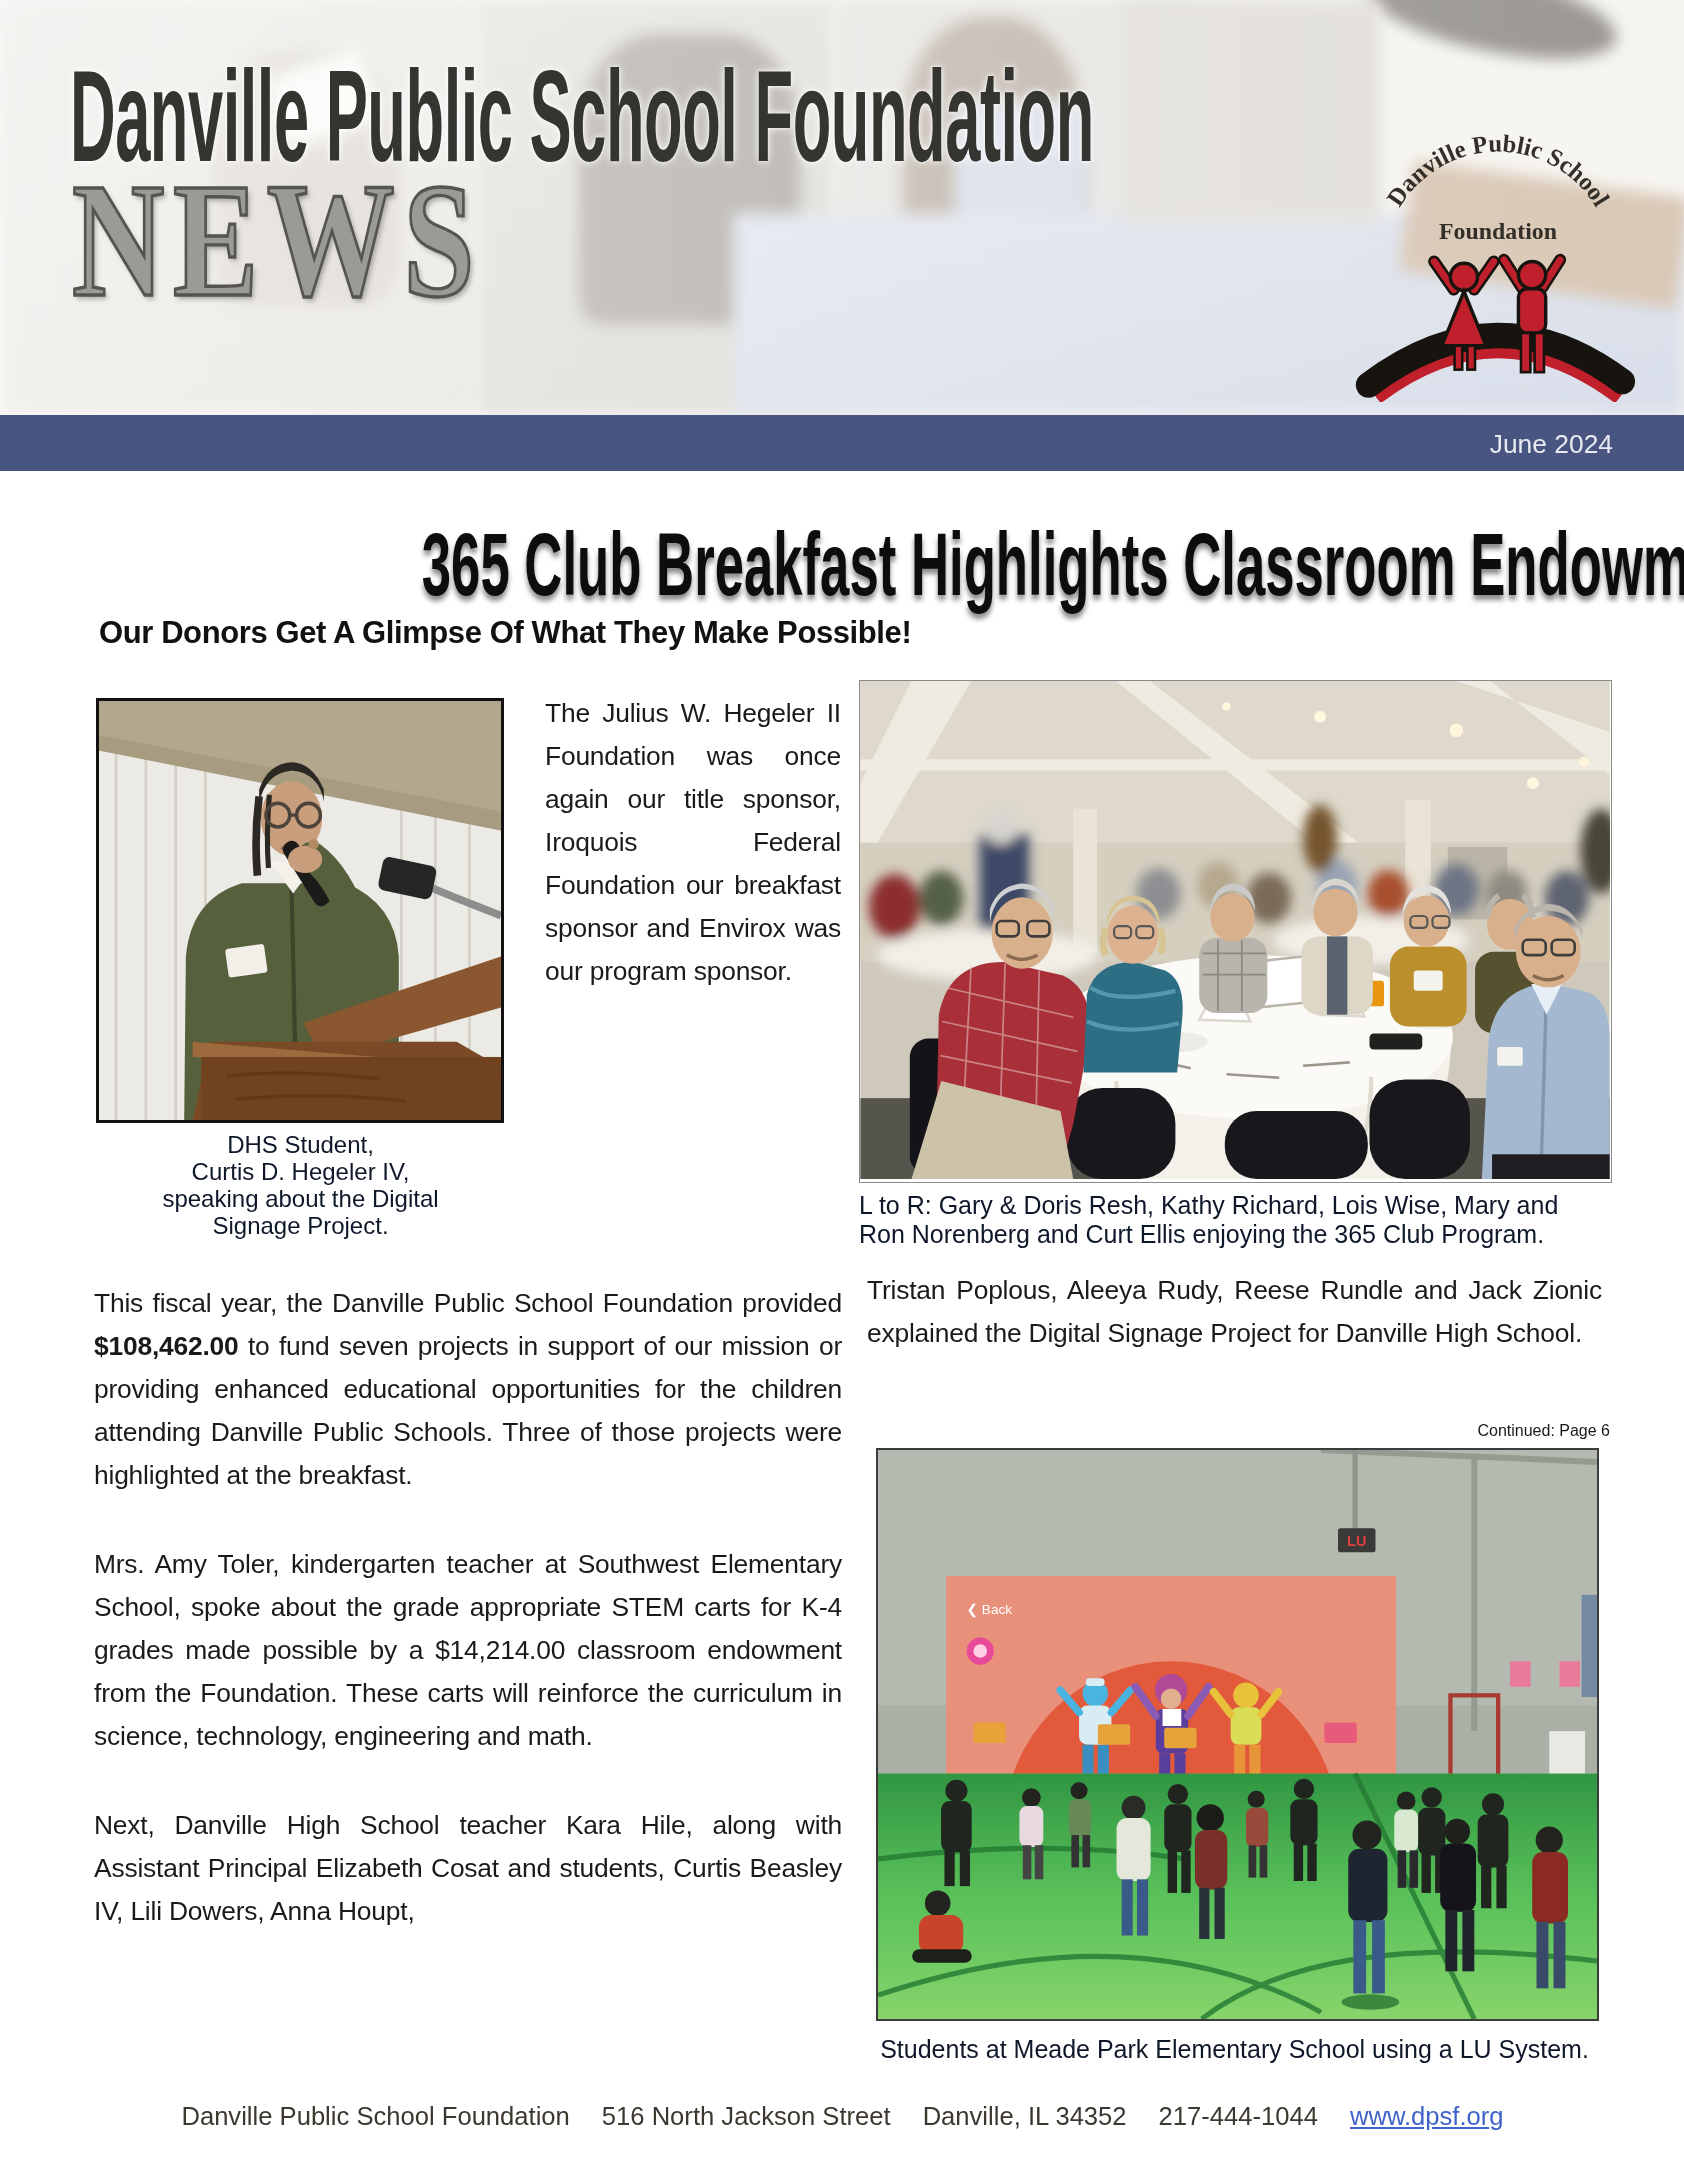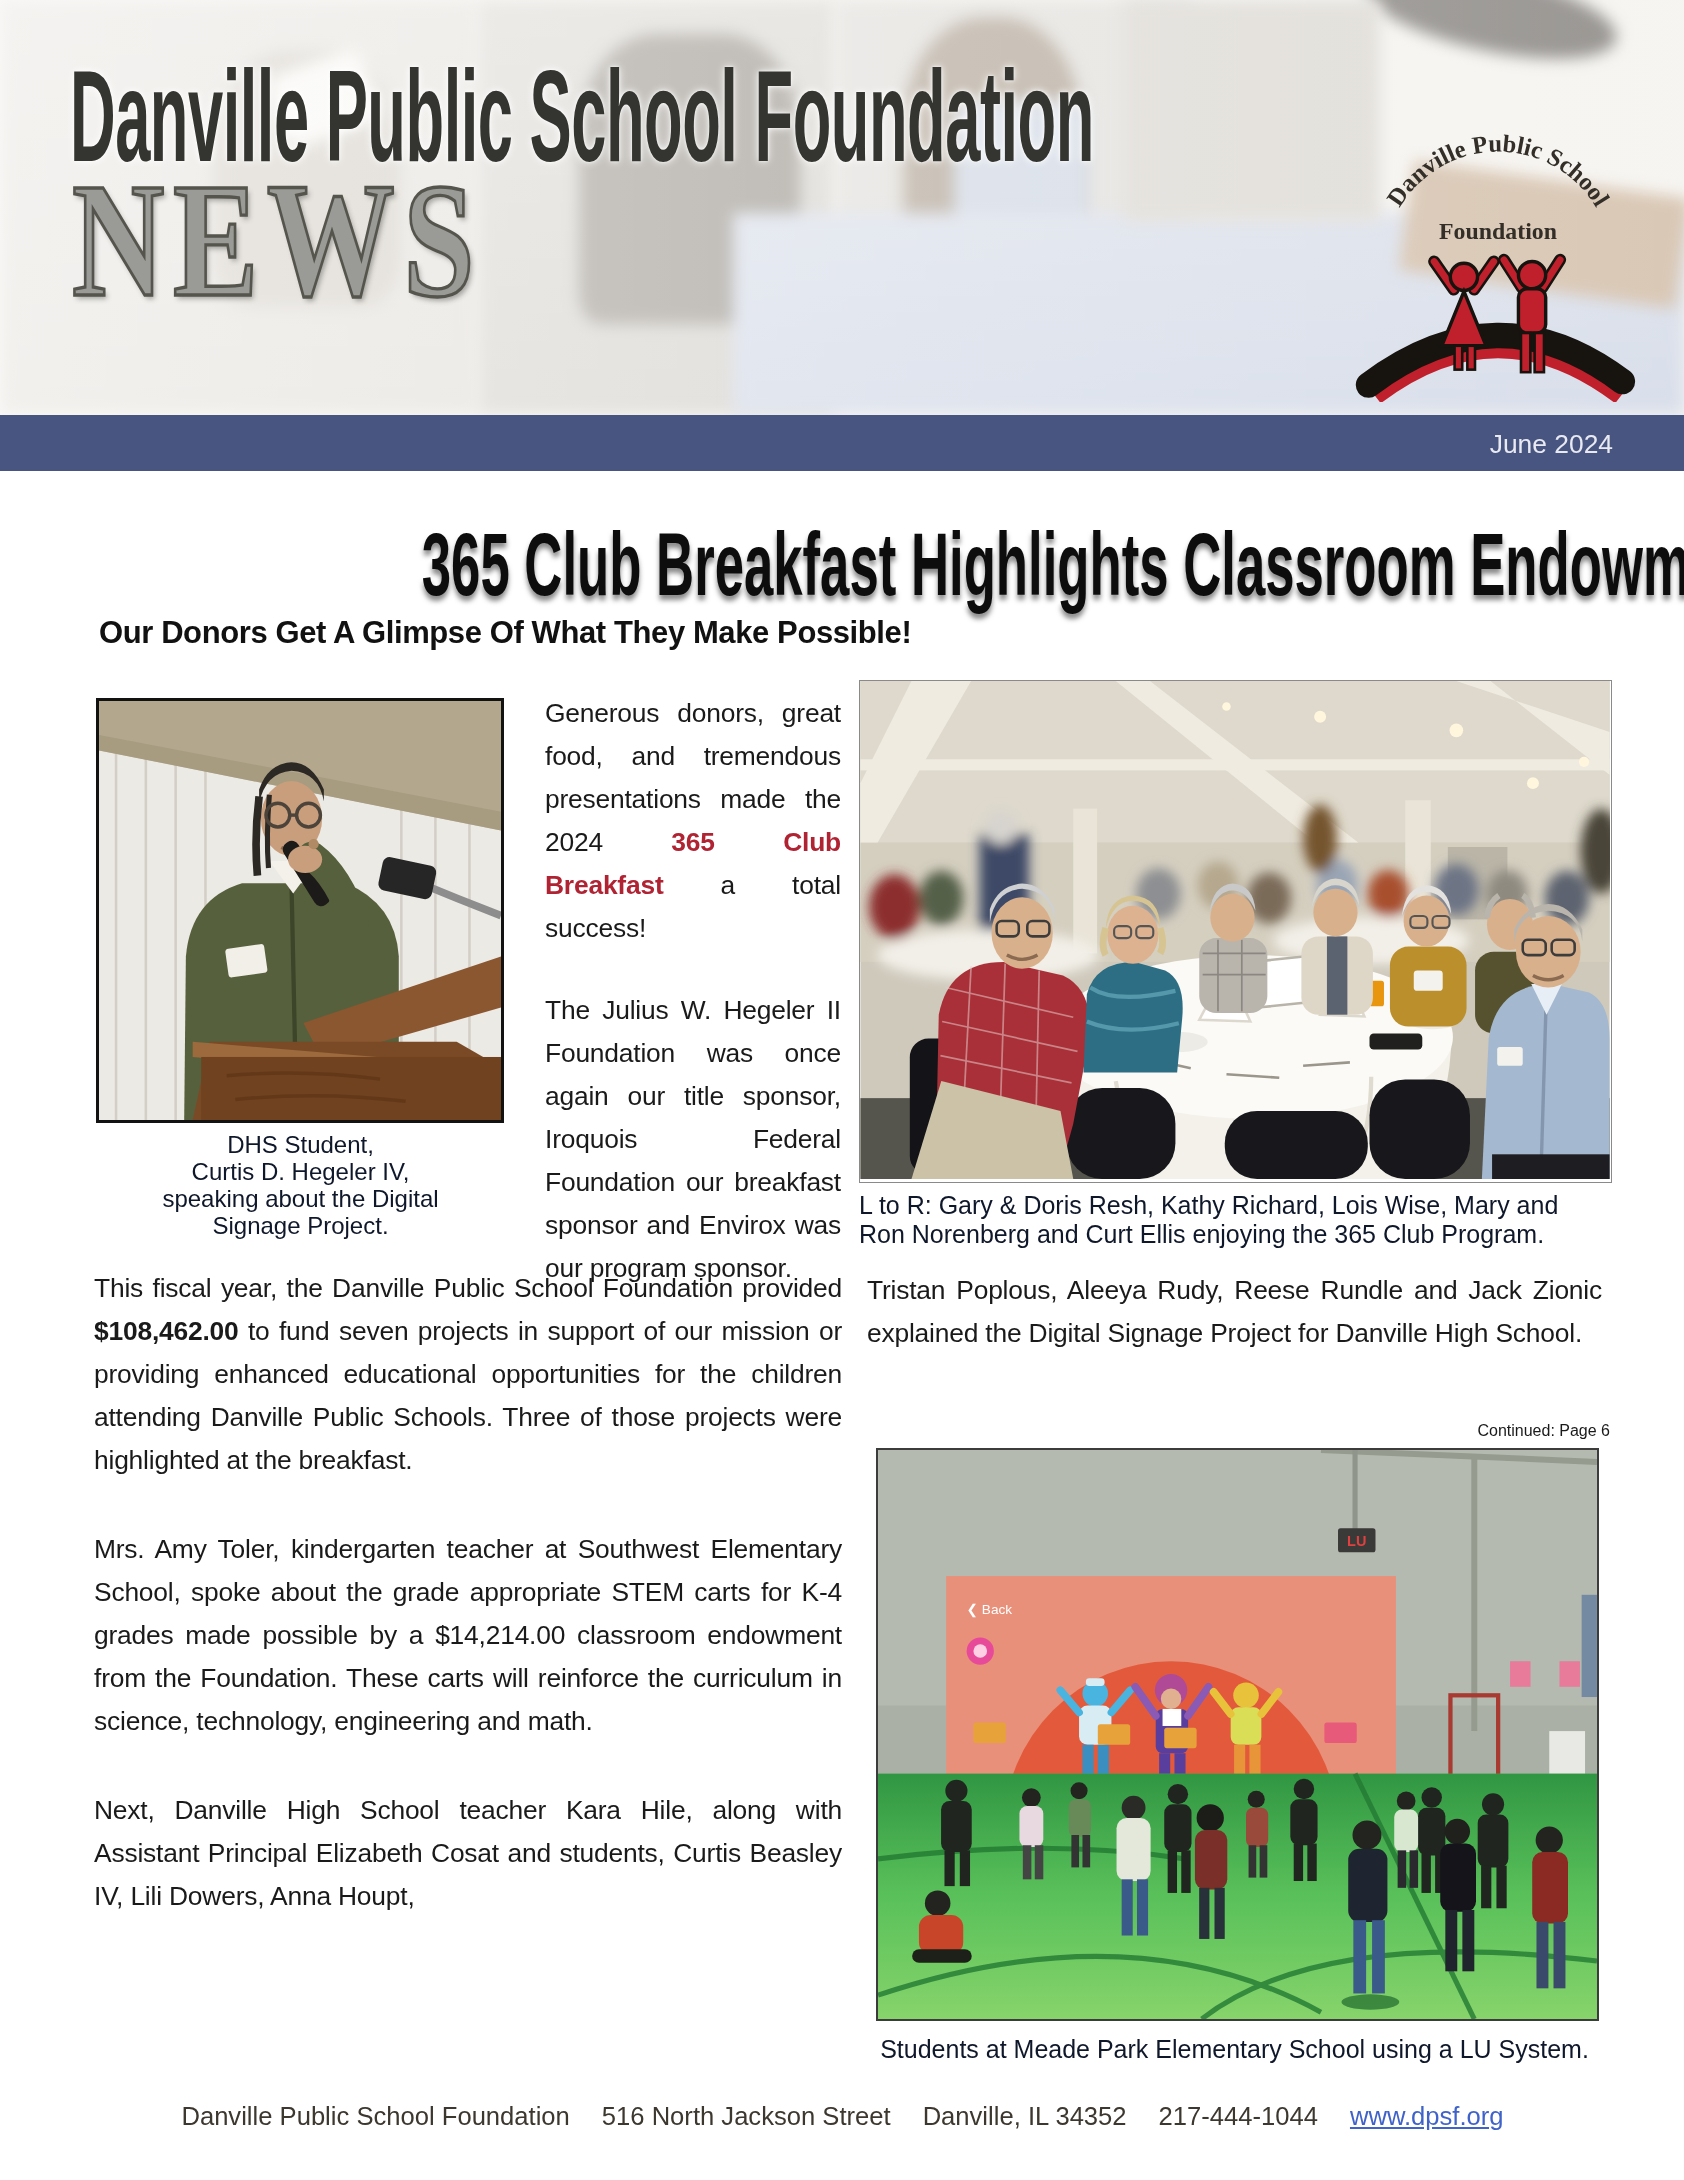--- a/index.html
+++ b/index.html
@@ -29,21 +29,21 @@
 
   
   #headline-wrap{left:0;top:513px;width:1685px;text-align:center;}
   #headline{display:inline-block;white-space:nowrap;font-weight:bold;font-size:85px;
     color:#0d0d0d;transform:scale(0.62,1.05);transform-origin:center top;
     text-shadow:0 5.1px 6.8px rgba(110,110,110,.8);}
   #subhead{left:99px;top:615px;font-size:31px;font-weight:bold;color:#111;letter-spacing:-0.4px;}
 
   
   .body-text{font-size:26.4px;line-height:43px;letter-spacing:-0.2px;text-align:justify;}
-  .body-text p{margin:0 0 46px 0;}
+  .body-text p{margin:15px 0 46px 0;}
   #intro-text{left:545px;top:692px;width:296px;}
   #intro-text p{margin:0 0 39px 0;}
   .red-strong{color:#b02333;font-weight:bold;}
   #left-col-body{left:94px;top:1267px;width:748px;}
   #right-col-text{left:859px;top:1261px;width:751px;}
 
   
   .photo-frame{background:#fff;}
   #photo-podium{left:96px;top:698px;width:402px;height:419px;border:3.4px solid #121212;}
   #photo-banquet{left:859px;top:680px;width:751px;height:501px;border:0.9px solid #8a8a8a;}
@@ -178,21 +178,20 @@
   </svg>
 </div>
 <div id="caption-podium" class="abs caption">
   <span style="display:block">DHS Student,</span>
   <span style="display:block">Curtis D. Hegeler IV,</span>
   <span style="display:block">speaking about the Digital</span>
   <span style="display:block">Signage Project.</span>
 </div>
 
 <div id="intro-text" class="abs body-text">
-  <p><span>Generous donors, great food, and tremendous presentations made the 2024 </span><span class="red-strong">365 Club Breakfast</span><span> a total success!</span></p>
   <p>The Julius W. Hegeler II Foundation was once again our title sponsor, Iroquois Federal Foundation our breakfast sponsor and Envirox was our program sponsor.</p>
 </div>
 
 <div id="left-col-body" class="abs body-text">
   <p><span>This fiscal year, the Danville Public School Foundation provided </span><strong>$108,462.00</strong><span> to fund seven projects in support of our mission or providing enhanced educational opportunities for the children attending Danville Public Schools.  Three of those projects were highlighted at the breakfast.</span></p>
   <p>Mrs. Amy Toler, kindergarten teacher at Southwest Elementary School, spoke about the grade appropriate STEM carts for K-4 grades made possible by a $14,214.00 classroom endowment from the Foundation.  These carts will reinforce the curriculum in science, technology, engineering and math.</p>
   <p>Next, Danville High School teacher Kara Hile, along with Assistant Principal Elizabeth Cosat and students, Curtis Beasley IV, Lili Dowers, Anna Houpt,</p>
 </div>
 
 <div id="photo-banquet" class="abs photo-frame">

